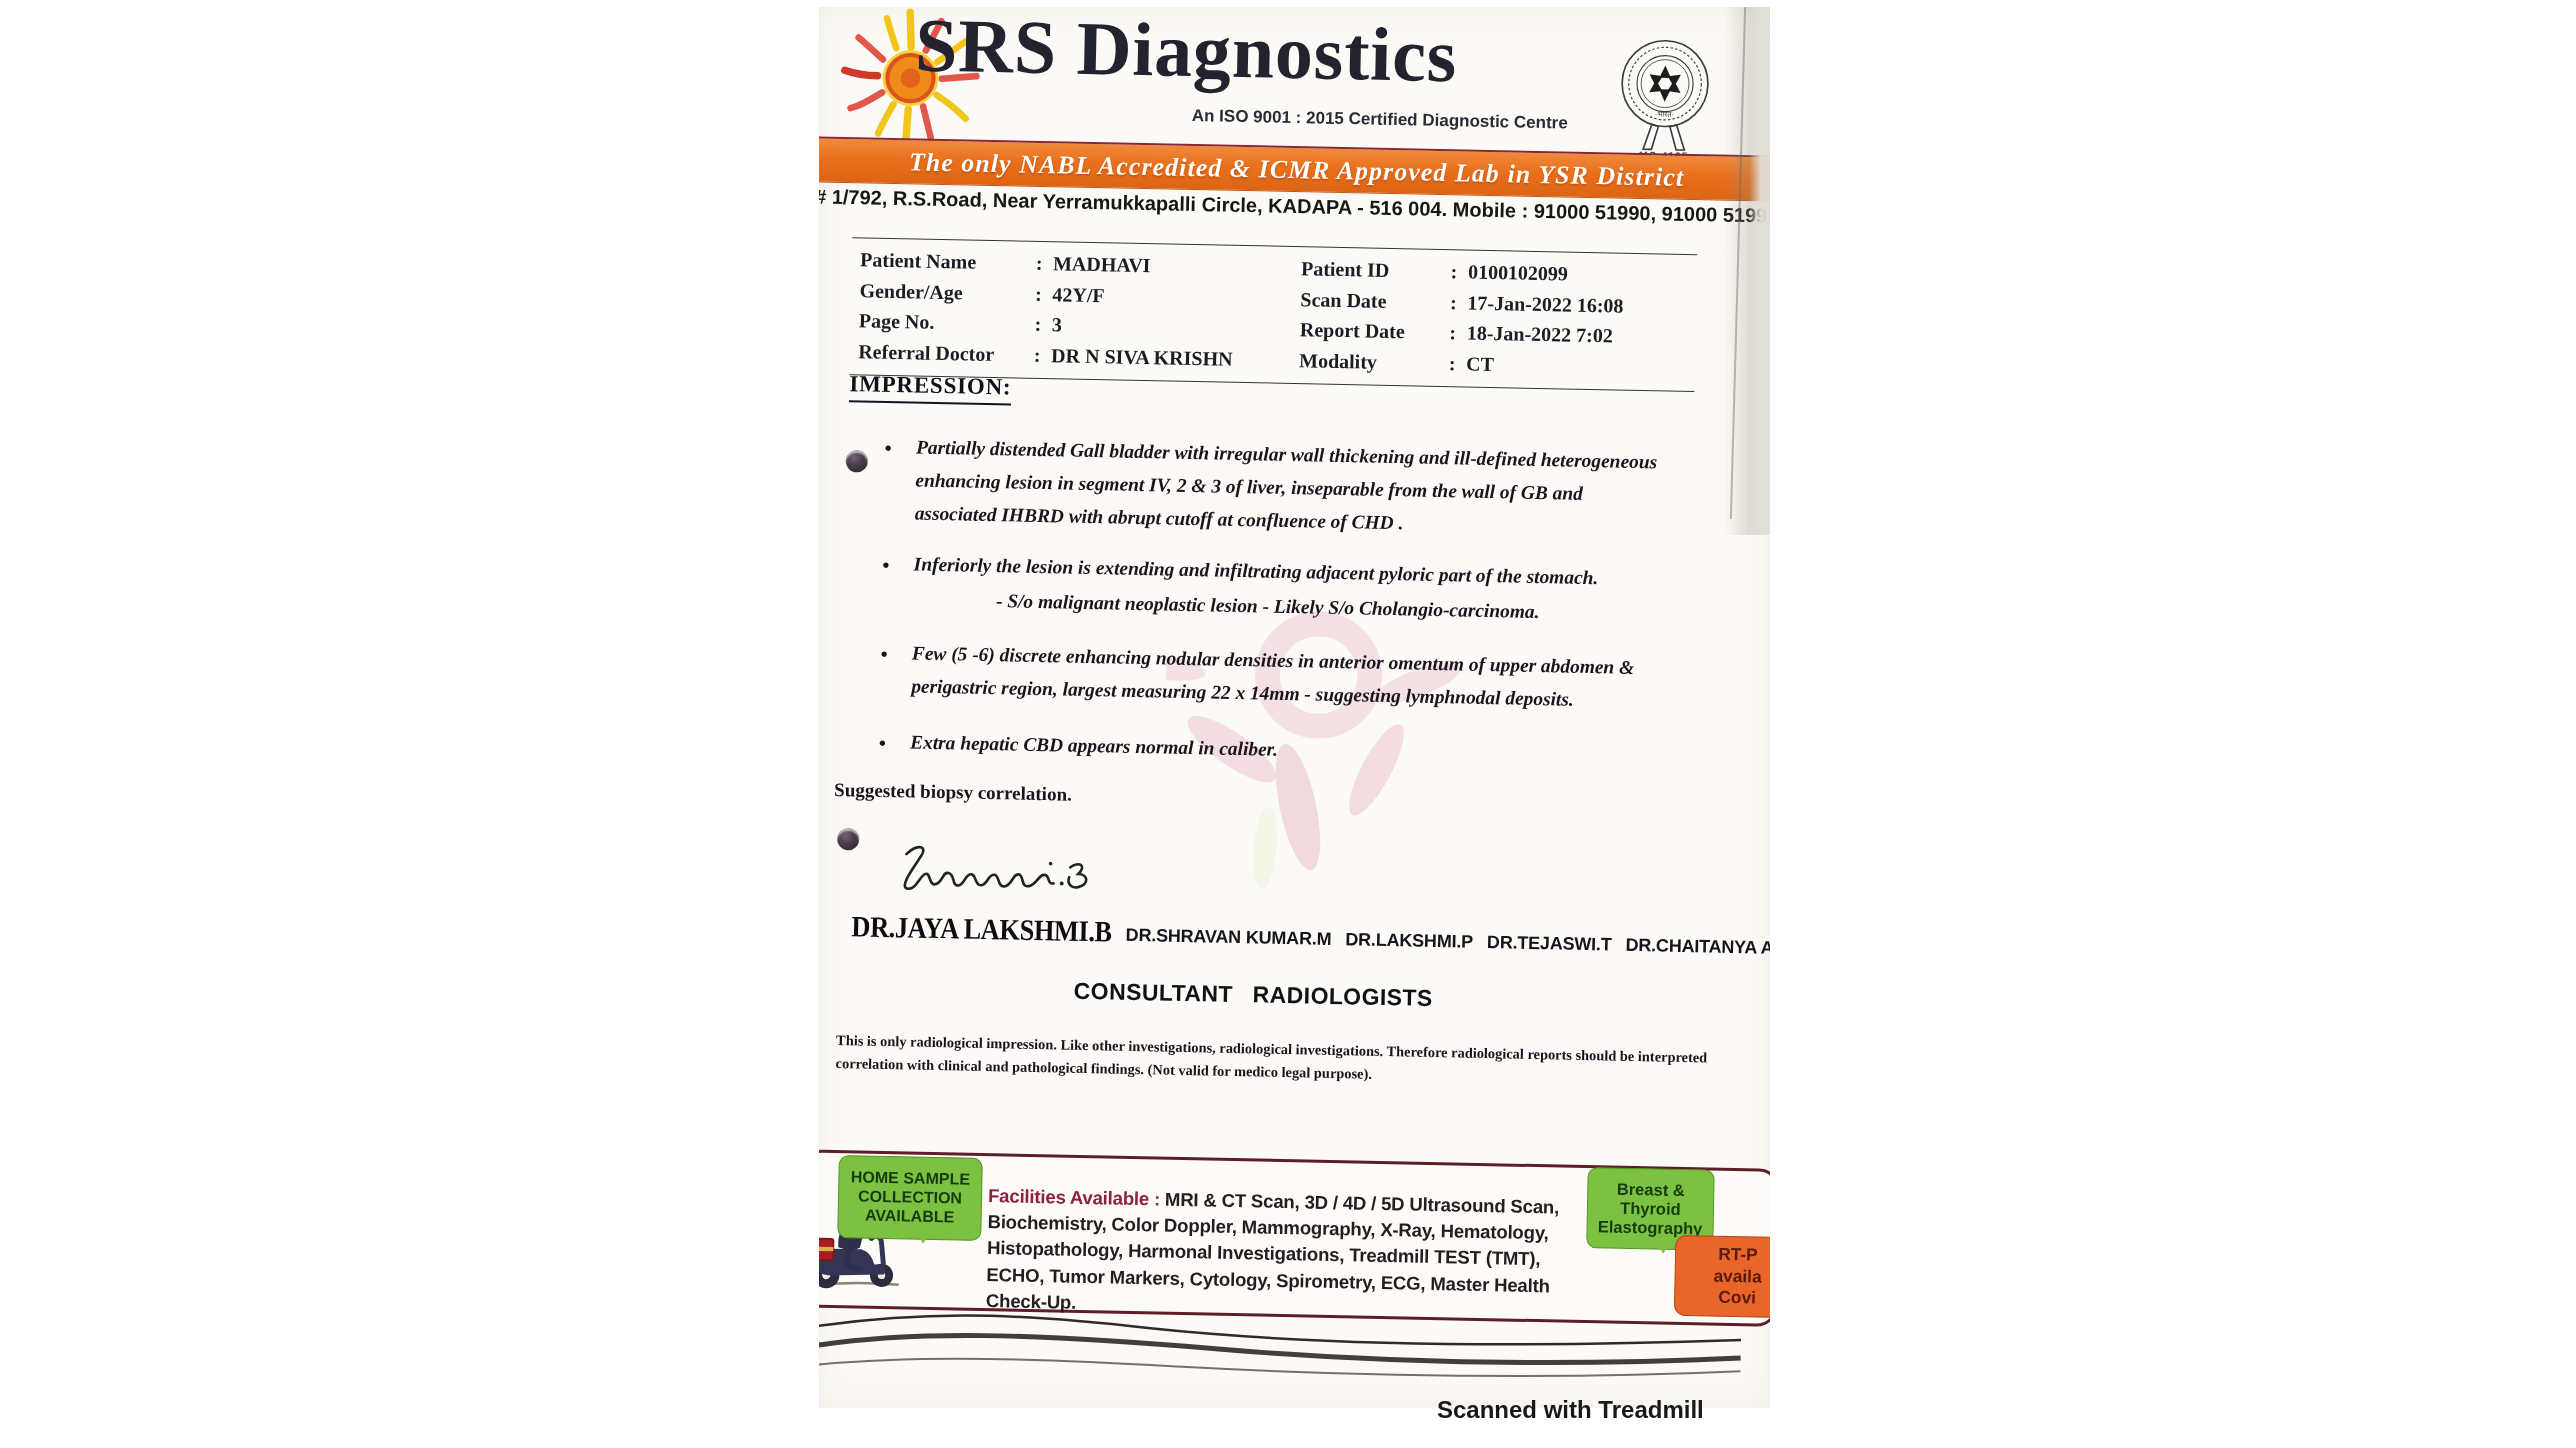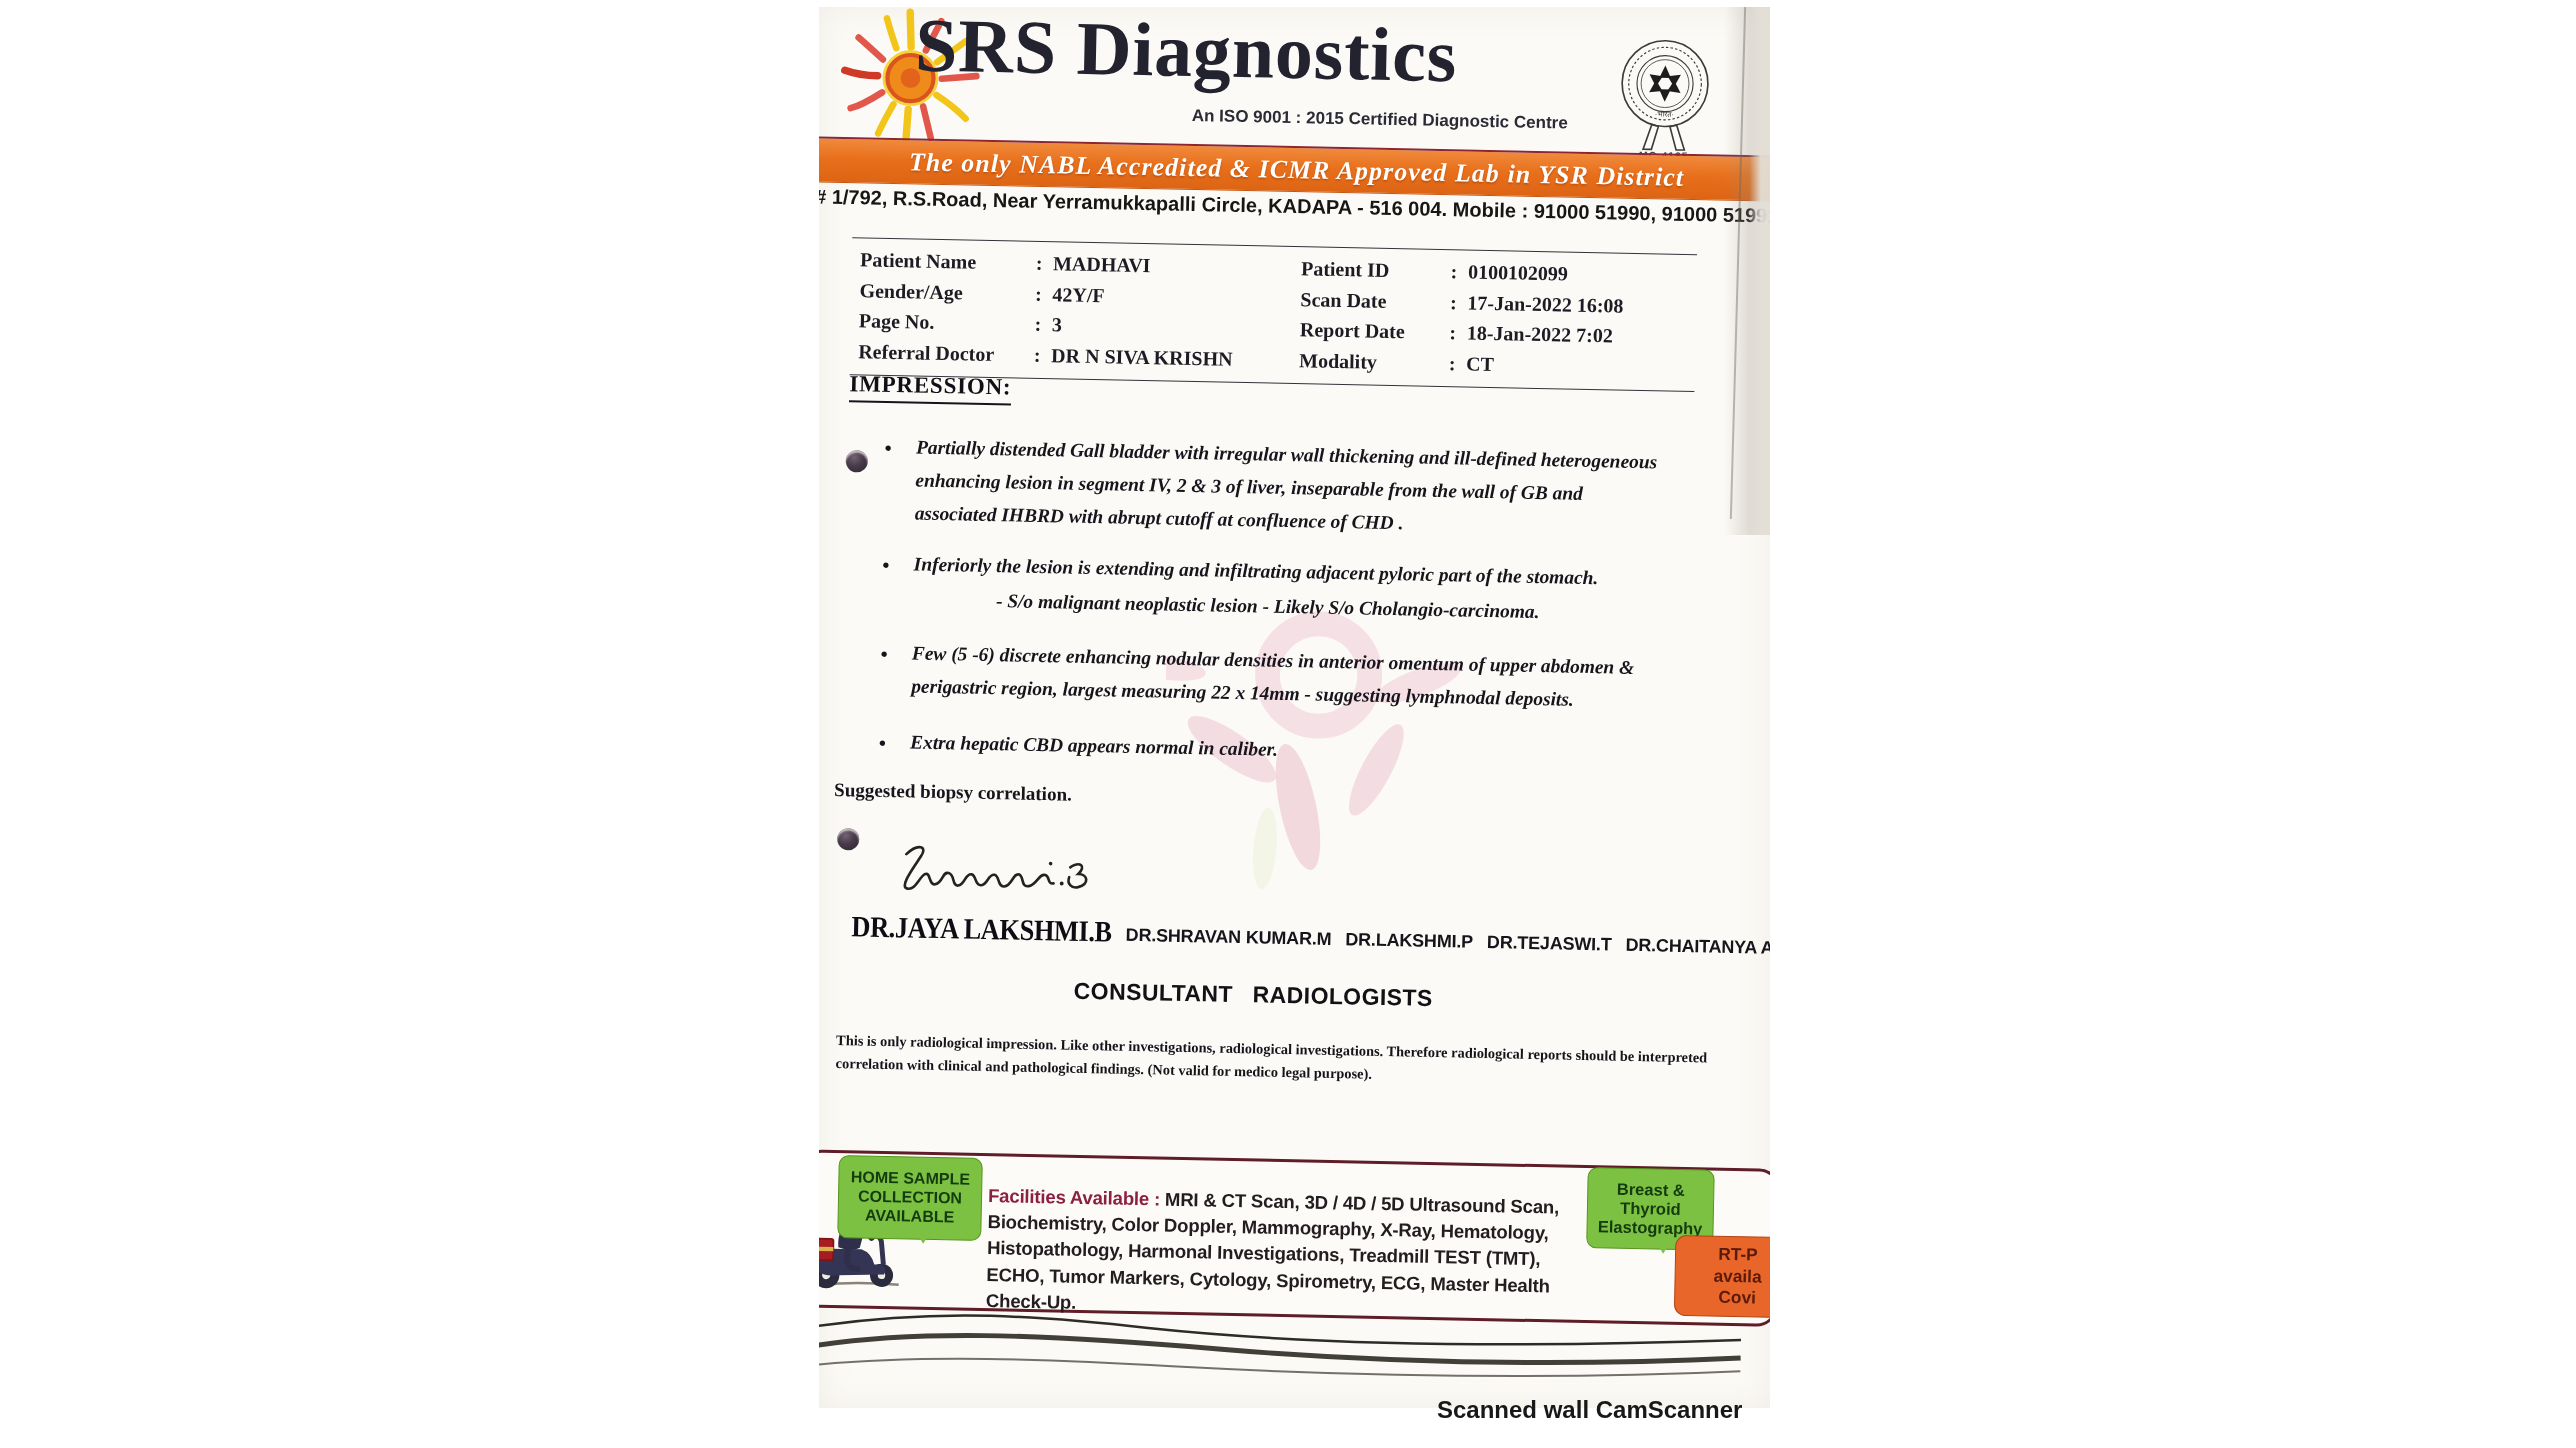--- a/index.html
+++ b/index.html
@@ -306,15 +306,15 @@
         <path d="M0 80 C120 64 260 62 460 70 C700 78 940 76 1152 62" fill="none" stroke="#3a342d" stroke-width="2.5" opacity=".7"></path>
         <path d="M2 36 L2 92 L26 86 L24 40 Z" fill="#fdfcfa" stroke="#2f2b26" stroke-width="2.5"></path>
       </svg>
 
     </div>
 
     <div class="page-edge"></div>
     <div class="page-edge-line"></div>
   </div>
 
-  <div class="camscanner">Scanned wall CamScanner</div>
+  <div class="camscanner">Scanned with Treadmill</div>
 </div>
 
 
 </body></html>

